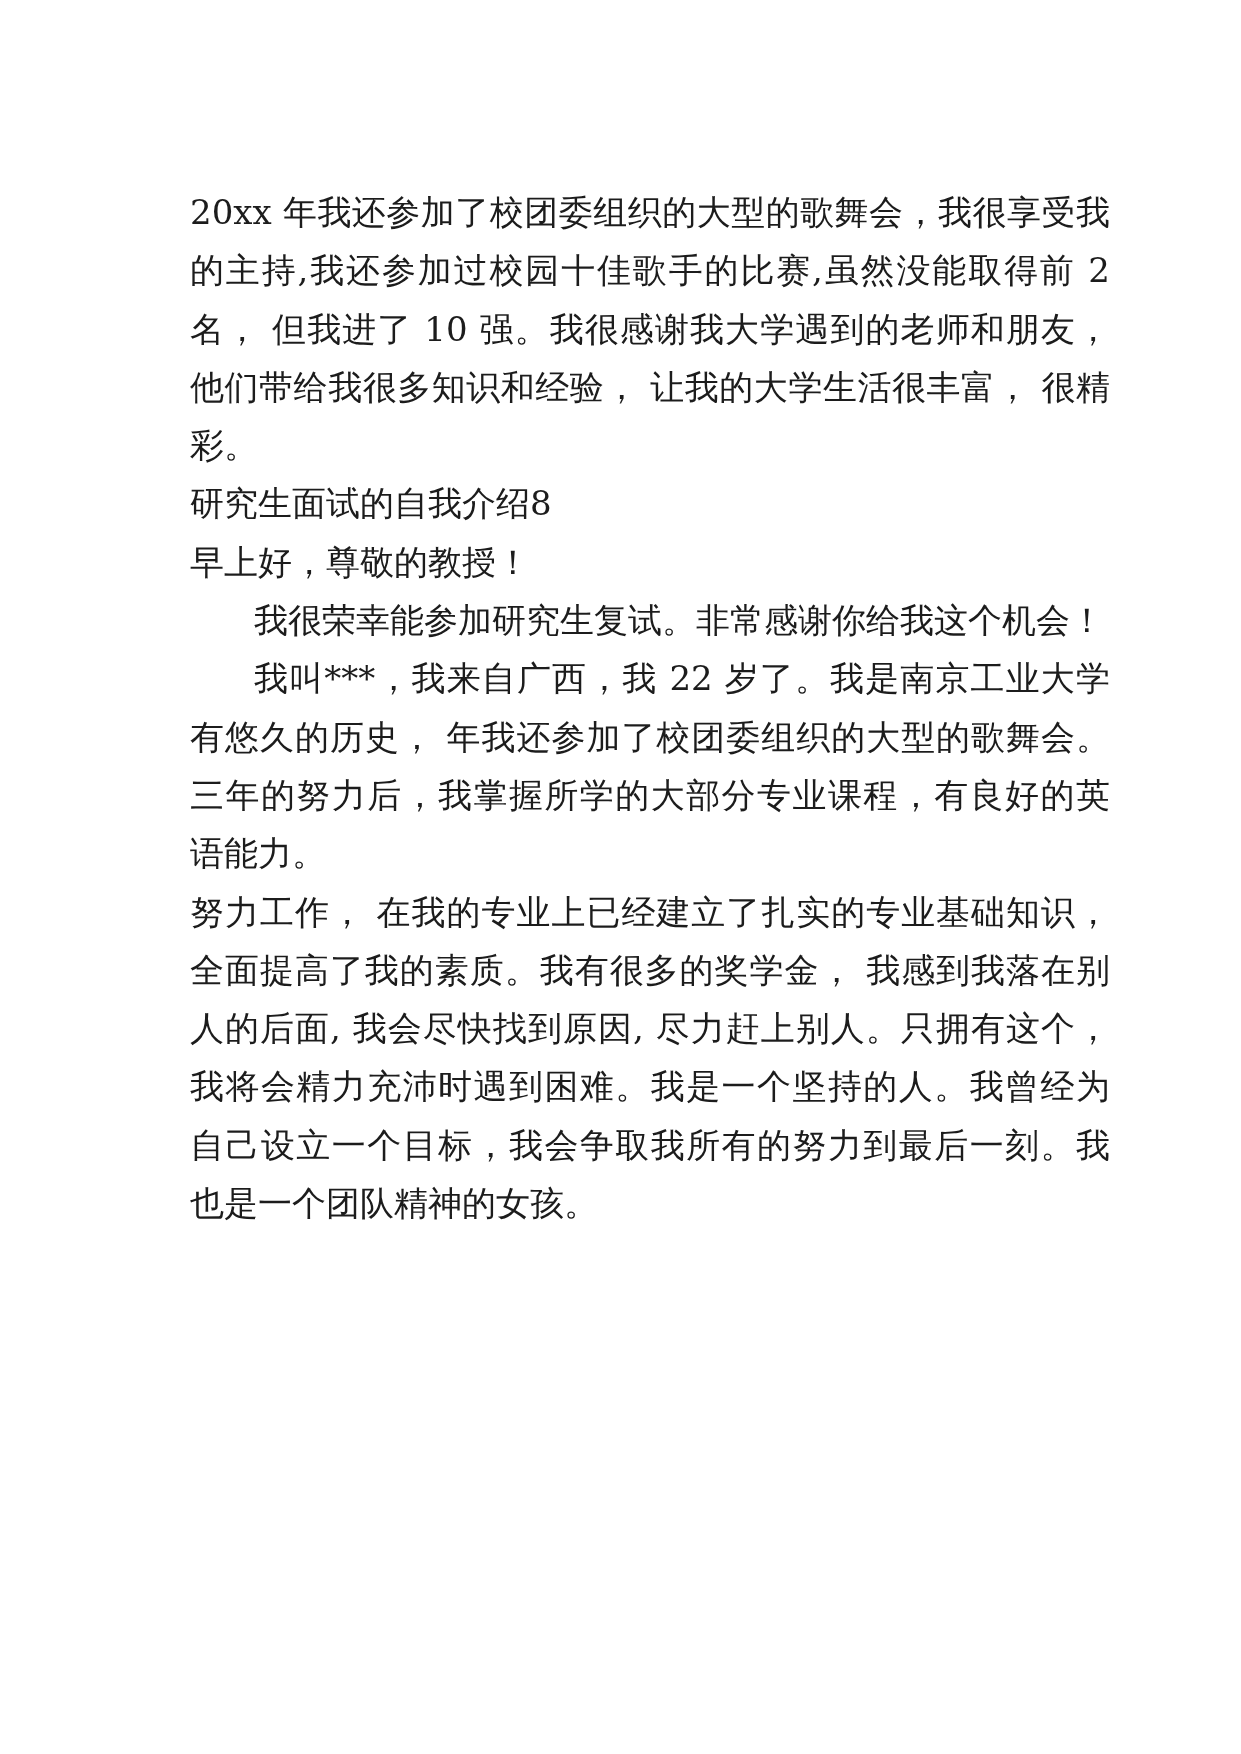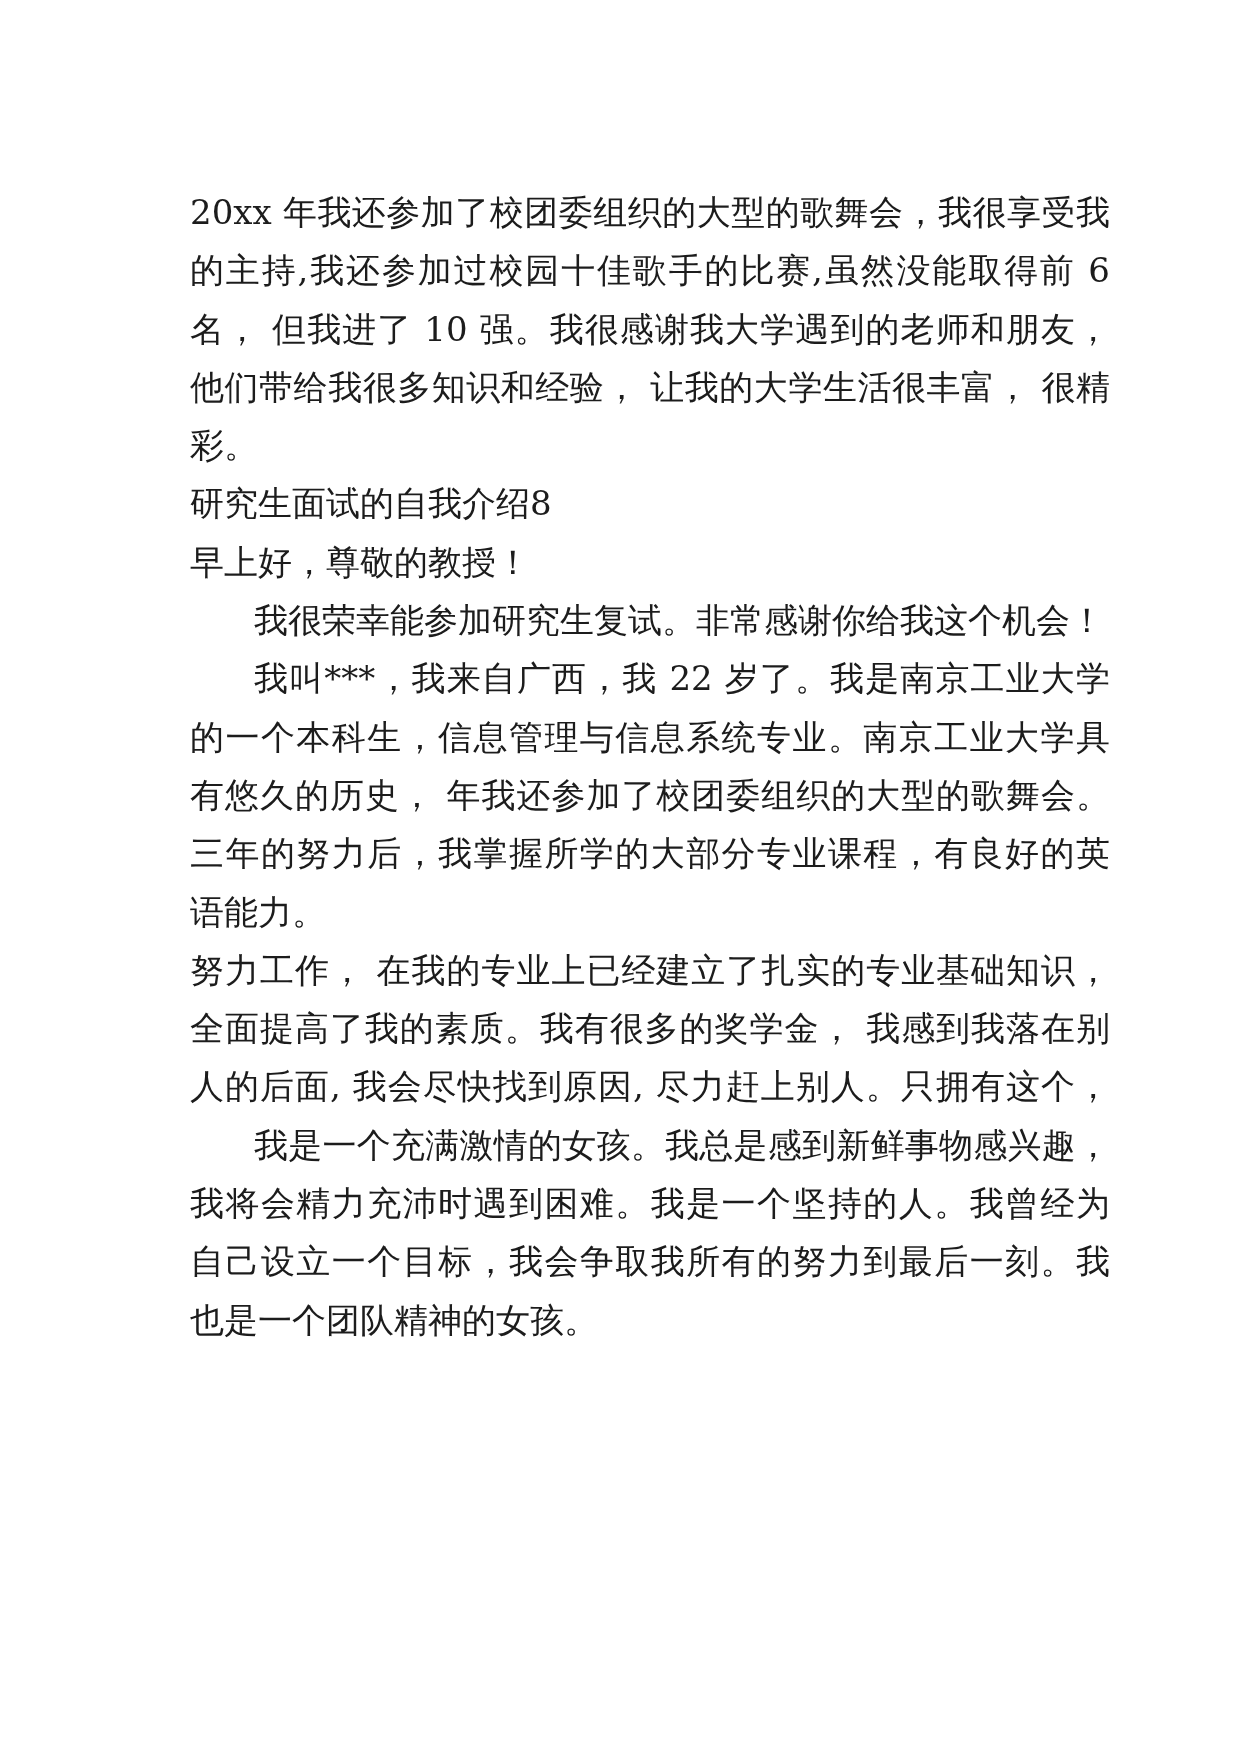--- a/index.html
+++ b/index.html
@@ -47,46 +47,44 @@
     padding: 0;
   }
 </style>
 </head>
 <body>
 
 <div class="page">
   <div class="doc-body">
       <div class="para">
         <div class="line">20xx 年我还参加了校团委组织的大型的歌舞会，我很享受我</div>
-        <div class="line">的主持,我还参加过校园十佳歌手的比赛,虽然没能取得前 6</div>
+        <div class="line">的主持,我还参加过校园十佳歌手的比赛,虽然没能取得前 2</div>
         <div class="line">名， 但我进了 10 强。我很感谢我大学遇到的老师和朋友，</div>
         <div class="line">他们带给我很多知识和经验， 让我的大学生活很丰富， 很精</div>
         <div class="line last">彩。</div>
       </div>
       <div class="para">
         <div class="line last">研究生面试的自我介绍8</div>
       </div>
       <div class="para">
         <div class="line last">早上好，尊敬的教授！</div>
       </div>
       <div class="para">
         <div class="line last indented">我很荣幸能参加研究生复试。非常感谢你给我这个机会！</div>
       </div>
       <div class="para">
         <div class="line indented">我叫***，我来自广西，我 22 岁了。我是南京工业大学</div>
-        <div class="line">的一个本科生，信息管理与信息系统专业。南京工业大学具</div>
         <div class="line">有悠久的历史， 年我还参加了校团委组织的大型的歌舞会。</div>
         <div class="line">三年的努力后，我掌握所学的大部分专业课程，有良好的英</div>
         <div class="line last">语能力。</div>
       </div>
       <div class="para">
         <div class="line">努力工作， 在我的专业上已经建立了扎实的专业基础知识，</div>
         <div class="line">全面提高了我的素质。我有很多的奖学金， 我感到我落在别</div>
         <div class="line">人的后面, 我会尽快找到原因, 尽力赶上别人。只拥有这个，</div>
       </div>
       <div class="para">
-        <div class="line indented">我是一个充满激情的女孩。我总是感到新鲜事物感兴趣，</div>
         <div class="line">我将会精力充沛时遇到困难。我是一个坚持的人。我曾经为</div>
         <div class="line">自己设立一个目标，我会争取我所有的努力到最后一刻。我</div>
         <div class="line last">也是一个团队精神的女孩。</div>
       </div>
     </div>
 </div>
 
 </body></html>

